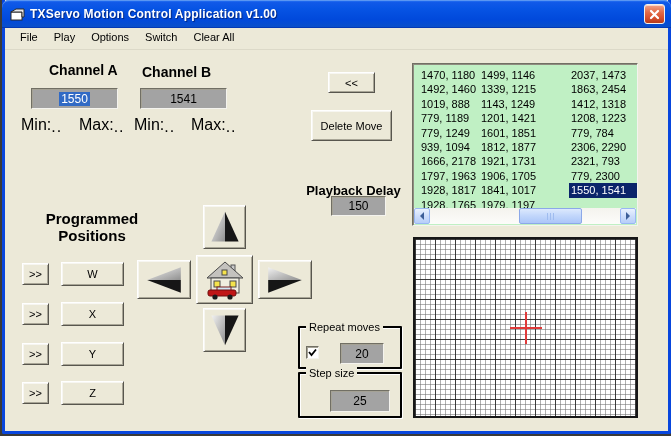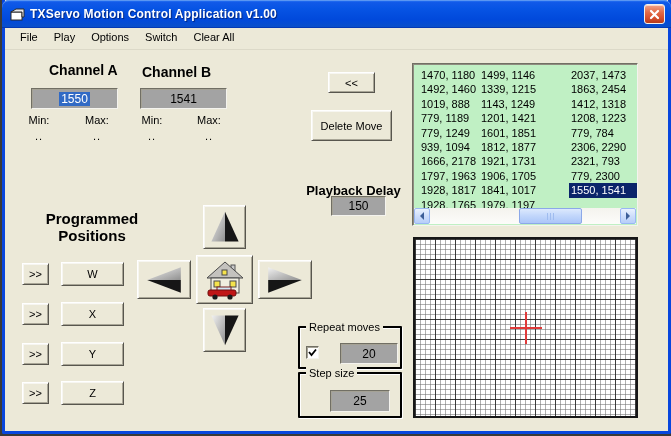--- a/index.html
+++ b/index.html
@@ -42,22 +42,22 @@
     border:1px solid; border-color:#FFFFFF #58564E #58564E #FFFFFF;
     box-shadow:inset 1px 1px 0 #F7F6F1, inset -1px -1px 0 #A9A697;
     display:flex; align-items:center; justify-content:center; cursor:pointer; }
   .btn.default { outline:1px solid #23211B; }
   .field { background:#a3a3a3; font-size:12px; color:#000;
     border:1px solid; border-color:#716F64 #F4F3EE #F4F3EE #716F64;
     box-shadow:inset 1px 1px 0 #A5A295;
     display:flex; align-items:center; justify-content:center; }
   .sel-text { background:#316AC5; color:#fff; padding:0 2px; }
 
-  .minmax { display:flex; flex-direction:column; align-items:center; width:36px;
-    font-size:11px; color:#000; }
+  .minmax { display:flex; flex-direction:row; align-items:center; width:36px;
+    font-size:16px; color:#000; }
   .minmax .dots { margin-top:4px; letter-spacing:1px; }
 
   .groupbox { border:2px solid #000000; border-radius:1px;
     box-shadow:inset 1px 1px 0 #fff, 1px 1px 0 #fff; }
   .groupbox .gb-label { position:absolute; top:-7px; left:6px; font-size:11px;
     background:var(--form-bg,#ECE9D8); padding:0 3px; color:#000; }
   .checkbox { width:13px; height:13px; background:#fff;
     border:1px solid; border-color:#716F64 #F4F3EE #F4F3EE #716F64;
     box-shadow:inset 1px 1px 0 #A5A295;
     display:flex; align-items:center; justify-content:center; }
@@ -298,21 +298,21 @@
       </svg>
     </button>
 
     <div class="abs groupbox" style="left:293px;top:276px;width:104px;height:43px;">
       <span class="gb-label">Repeat moves</span>
       <div class="checkbox abs" style="left:6px;top:18px;">
         <svg width="9" height="9" viewBox="0 0 9 9">
           <path d="M1 4 L3.5 7 L8 1.5" stroke="#000" stroke-width="1.8" fill="none"></path>
         </svg>
       </div>
-      <div class="field abs" style="left:40px;top:15px;width:58px;height:21px;">
+      <div class="field abs" style="left:40px;top:15px;width:44px;height:21px;">
         <span>20</span>
       </div>
     </div>
 
     <div class="abs groupbox" style="left:293px;top:322px;width:104px;height:46px;">
       <span class="gb-label">Step size</span>
       <div class="field abs" style="left:30px;top:16px;width:60px;height:22px;">
         <span>25</span>
       </div>
     </div>

